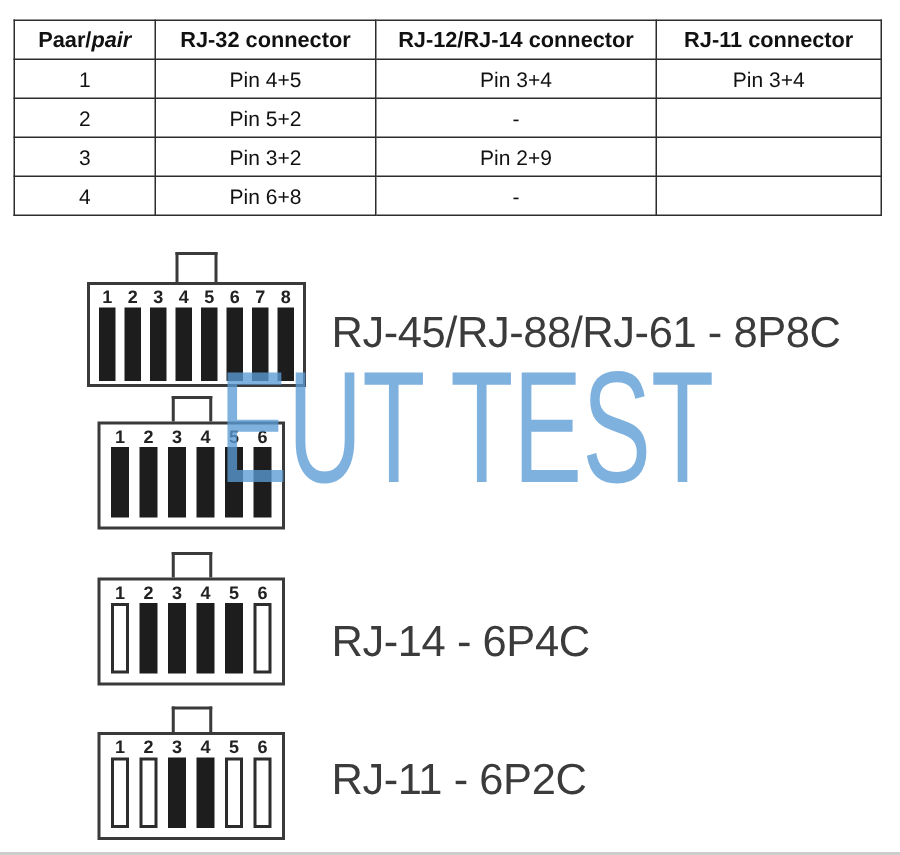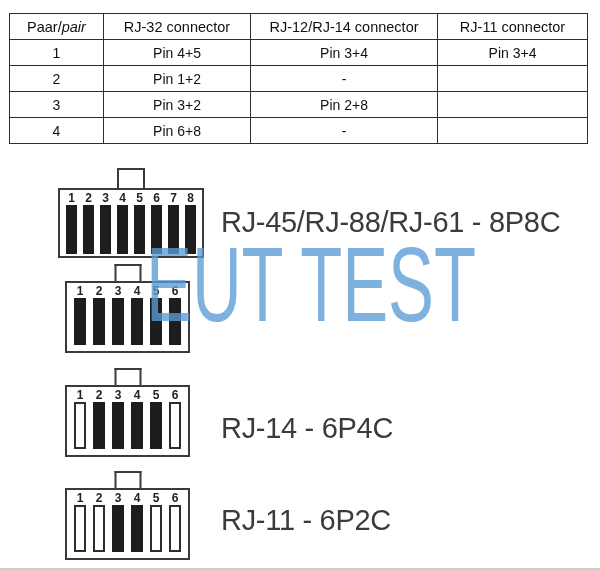--- a/index.html
+++ b/index.html
@@ -25,21 +25,21 @@
     border: 1px solid #2d2d2d;
     height: 25px;
     text-align: center;
     vertical-align: middle;
     padding: 0;
     font-size: 14px;
     color: #111111;
     overflow: hidden;
     white-space: nowrap;
   }
-  .pin-table th { font-weight: normal; font-size: 14.5px; margin-top: 35px; }
+  .pin-table th { font-weight: bold; font-size: 14.5px; margin-top: 35px; }
   .pin-table th em { font-style: italic; }
 
   
   .connector { position: absolute; }
   .connector .tab {
     position: absolute;
     top: 0;
     left: 50%;
     transform: translateX(-50%);
     background: #ffffff;
@@ -148,28 +148,28 @@
       <th>RJ-11 connector</th>
     </tr>
     <tr>
       <td>1</td>
       <td>Pin 4+5</td>
       <td>Pin 3+4</td>
       <td>Pin 3+4</td>
     </tr>
     <tr>
       <td>2</td>
-      <td>Pin 1+2</td>
+      <td>Pin 5+2</td>
       <td>-</td>
       <td></td>
     </tr>
     <tr>
       <td>3</td>
       <td>Pin 3+2</td>
-      <td>Pin 2+8</td>
+      <td>Pin 2+9</td>
       <td></td>
     </tr>
     <tr>
       <td>4</td>
       <td>Pin 6+8</td>
       <td>-</td>
       <td></td>
     </tr>
   </tbody>
     </table>

